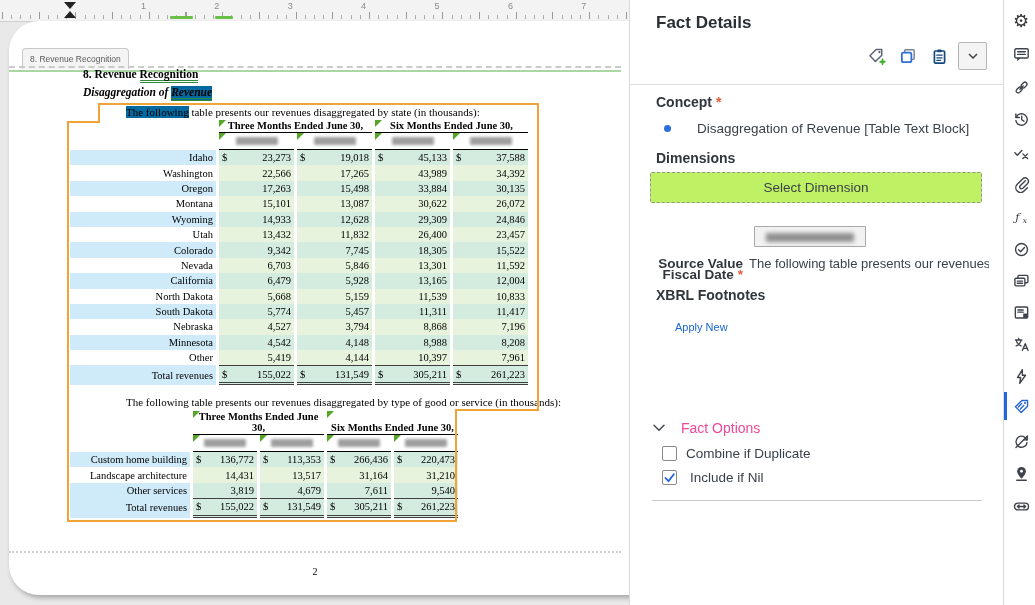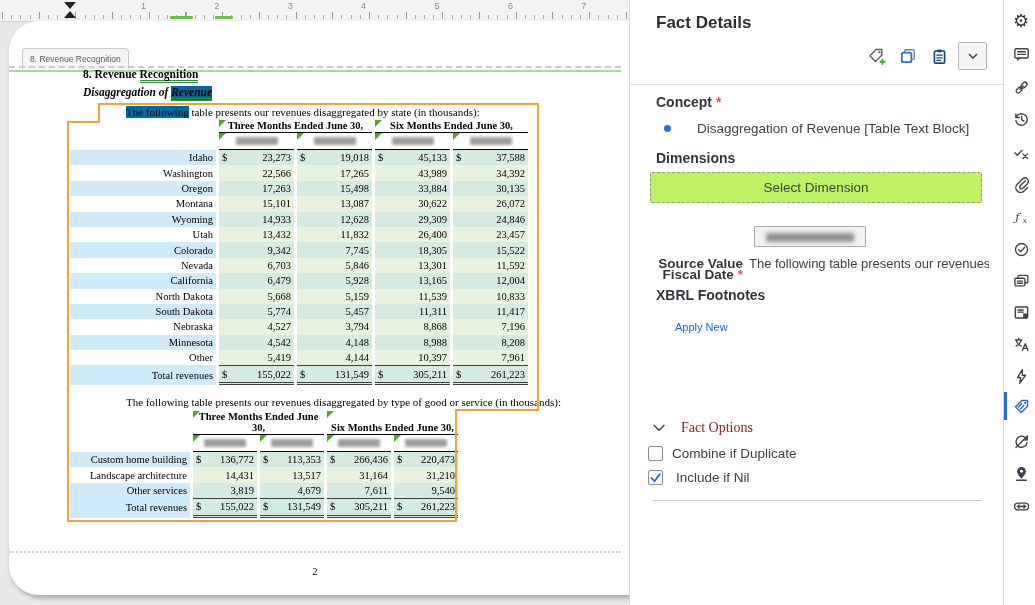--- a/index.html
+++ b/index.html
@@ -54,22 +54,22 @@
   .panel-div1{position:absolute;left:0;top:84px;width:374px;border-top:1px solid #e0e0e0;}
   .lab-lg{position:absolute;font-size:14px;font-weight:bold;color:#31363c;}
   .req{color:#e25b3a;font-weight:bold;margin-left:4px;}
   .concept-item{position:absolute;left:34px;top:121px;display:flex;align-items:center;gap:26px;font-size:13.5px;color:#3b4149;justify-content:flex-end;}
   .bullet{width:7px;height:7px;border-radius:50%;background:#2b6fd8;flex:none;}
   .select-dim{position:absolute;left:20px;top:172px;width:332px;height:31px;border:1px dashed #969696;border-radius:2px;background:#bef264;box-sizing:border-box;display:flex;align-items:center;justify-content:center;font-size:13.5px;color:#3b4149;cursor:pointer;}
   .fld-label{position:absolute;left:20px;width:93px;text-align:right;font-size:13.5px;font-weight:bold;color:#31363c;}
   .fiscal-input{position:absolute;left:124px;top:226px;width:112px;height:21px;border:1px solid #a9a9a9;background:#f2f2f2;border-radius:1px;box-sizing:border-box;}
   .source-val{position:absolute;left:119px;top:256px;width:240px;font-size:13px;color:#3b4149;white-space:nowrap;overflow:hidden;}
   .apply-new{position:absolute;left:45px;top:321px;font-size:11px;color:#1a66d1;cursor:pointer;}
-  .fact-opts{position:absolute;left:23px;top:420px;display:flex;align-items:center;gap:16px;font-size:14px;color:#7f1d1d;cursor:pointer;font-family:Liberation Serif, serif;}
-  .cb-row{position:absolute;left:18px;display:flex;align-items:flex-end;gap:9px;font-size:13.5px;color:#3b4149;}
+  .fact-opts{position:absolute;left:23px;top:420px;display:flex;align-items:center;gap:16px;font-size:14px;color:#ec4899;cursor:pointer;}
+  .cb-row{position:absolute;left:32px;display:flex;align-items:flex-end;gap:9px;font-size:13.5px;color:#3b4149;}
   .cb{width:15px;height:15px;border:1px solid #8a8a8a;border-radius:2px;background:#fff;box-sizing:border-box;display:flex;align-items:center;justify-content:center;cursor:pointer;}
   .panel-div2{position:absolute;left:22px;top:500px;width:330px;border-top:1px solid #c8c8c8;}
   
   .side-toolbar{position:absolute;left:1003px;top:0;width:32px;height:605px;background:#fff;border-left:1px solid #d9d9d9;box-sizing:border-box;}
   .tool-btn{position:absolute;left:8px;width:18px;height:18px;display:flex;align-items:center;justify-content:center;cursor:pointer;color:#3d434c;}
   .tool-btn svg{stroke:#3d434c;fill:none;stroke-width:1.3;stroke-linecap:round;stroke-linejoin:round;}
   .tool-btn.active svg{stroke:#2566d8;}
   .gear-glyph{font-size:18px;line-height:18px;color:#3a3a3a;}
   .active-bar{position:absolute;left:0;top:392px;width:3px;height:28px;background:#2566d8;}
 </style>

